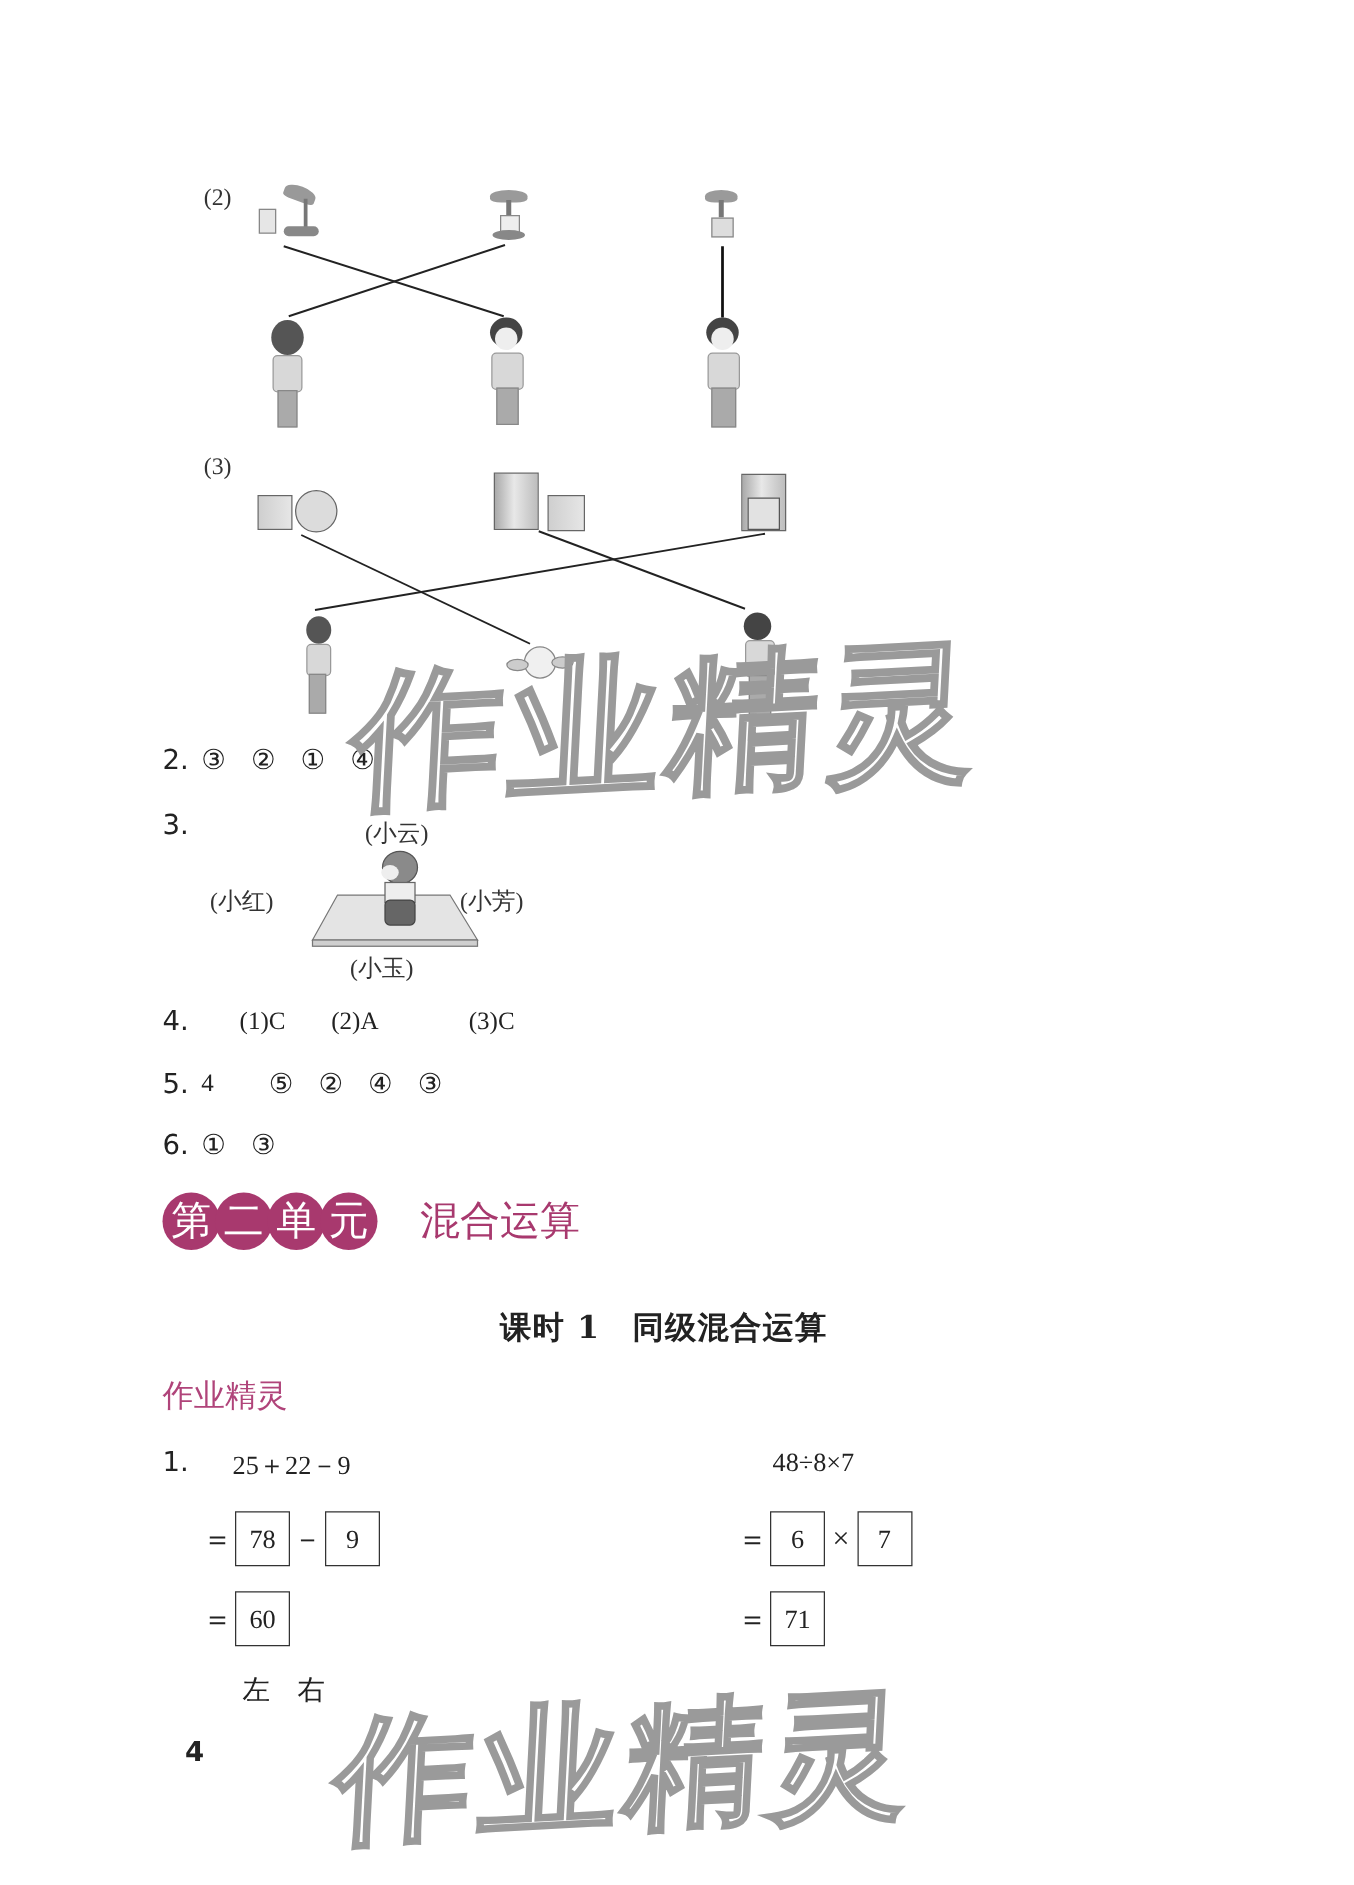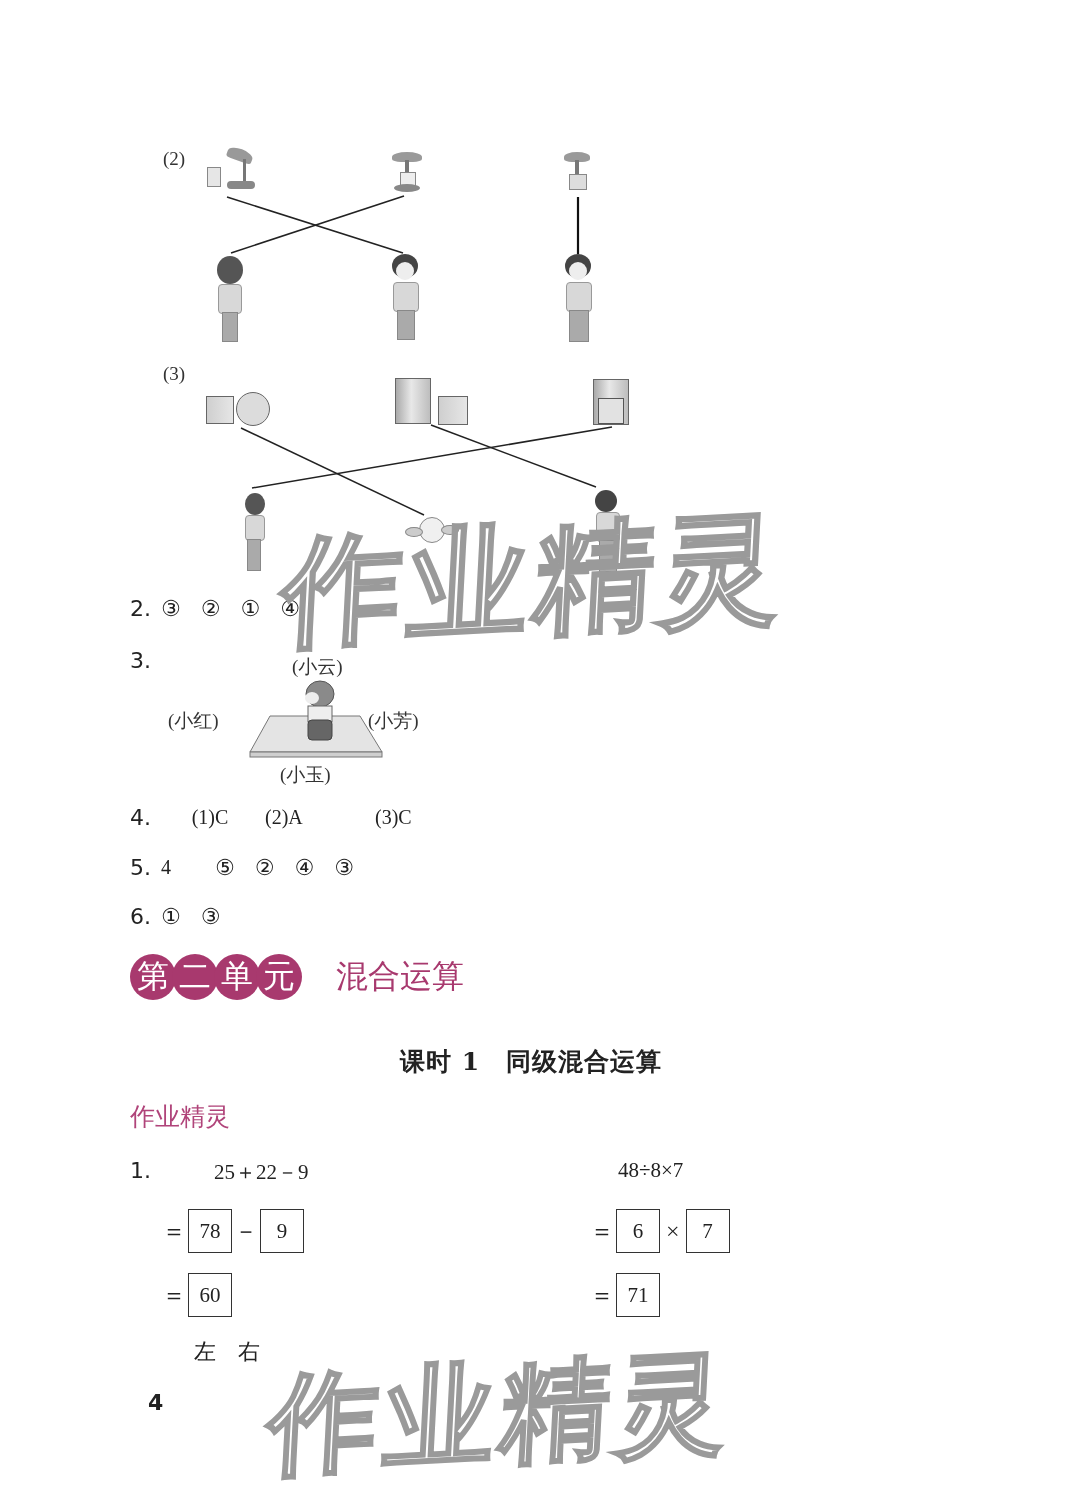--- a/index.html
+++ b/index.html
@@ -178,21 +178,21 @@
   <span class="unit-badge">元</span>
   <span class="unit-title">混合运算</span>
 </div>
 
 <div class="abs lesson-title" style="left:400px; top:1045px;">课时 1　同级混合运算</div>
 
 <div class="abs section-head" style="left:130px; top:1100px;">作业精灵</div>
 
 <div class="abs qnum" style="left:130px; top:1158px;">1.</div>
 
-<div class="abs expr" style="left:186px; top:1158px;margin-left:28px;">25＋22－9</div>
+<div class="abs expr" style="left:186px; top:1158px;">25＋22－9</div>
 <div class="abs" style="left:162px; top:1209px; display:flex; align-items:center;">
   <span class="eq">＝</span>
   <span class="box">78</span>
   <span class="op">－</span>
   <span class="box">9</span>
 </div>
 <div class="abs" style="left:162px; top:1273px; display:flex; align-items:center;">
   <span class="eq">＝</span>
   <span class="box">60</span>
 </div>

